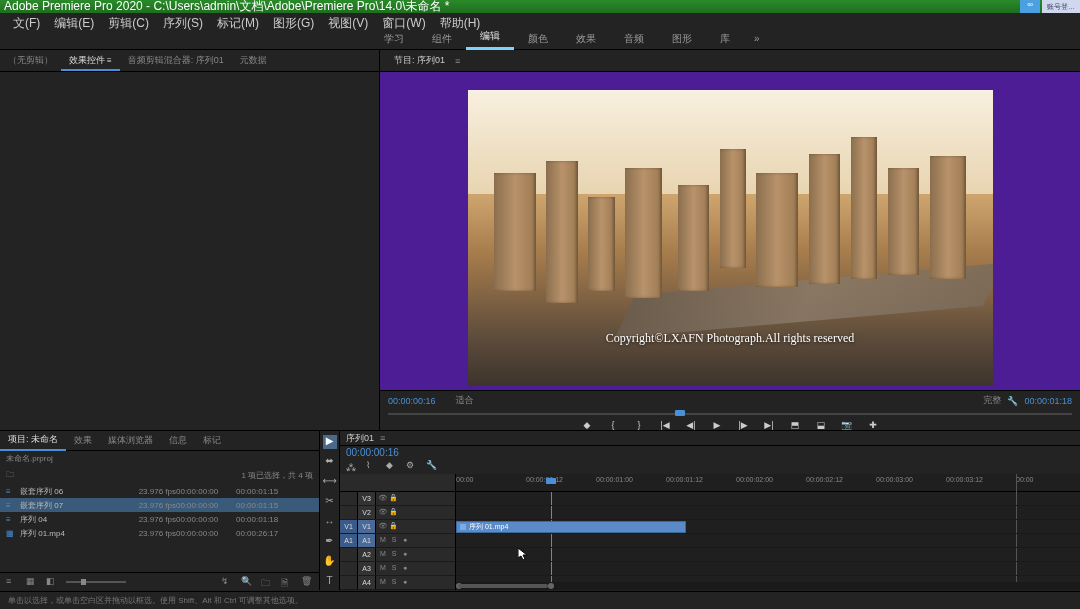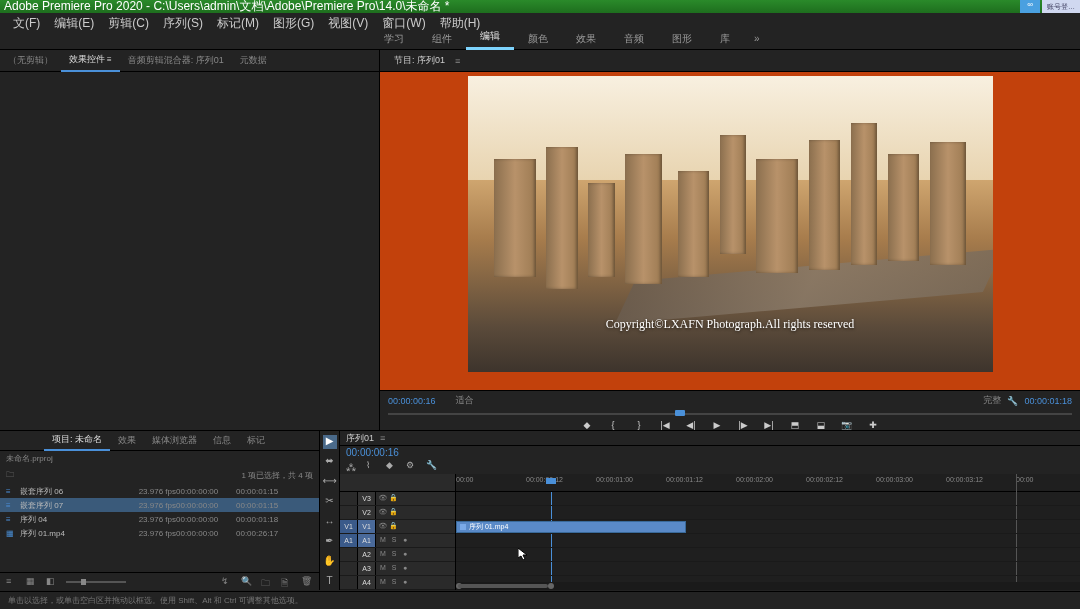--- a/index.html
+++ b/index.html
@@ -11,34 +11,34 @@
 
 .workspace-tabs { height: 22px; background: #232323; display: flex; align-items: center; padding-left: 370px; border-bottom: 1px solid #000; }
 .workspace-tabs .wt { color: #999; font-size: 10px; padding: 4px 14px; cursor: pointer; }
 .workspace-tabs .wt.active { color: #e0e0e0; border-bottom: 6px solid #7dd3fc; }
 .workspace-tabs .more { color: #999; padding: 4px 10px; }
 
 .main { display: flex; height: 380px; background: #1a1a1a; }
 
 .left-col { width: 380px; display: flex; flex-direction: column; border-right: 1px solid #000; }
 .source-panel { flex: 1; background: #232323; }
-.src-tabs { height: 22px; display: flex; border-bottom: 1px solid #000; font-size: 9px; align-items: center; }
+.src-tabs { height: 22px; display: flex; border-bottom: 1px solid #000; font-size: 9px; }
 .src-tabs .st { color: #888; padding: 4px 8px; cursor: pointer; white-space: nowrap; }
 .src-tabs .st.active { color: #ddd; border-bottom: 2px solid #4a90d9; }
 .src-tabs .x { margin-left: 2px; font-size: 8px; }
 .src-body { padding: 4px 6px; font-size: 9px; color: #888; position: relative; height: 340px; }
 .src-body .row1 { color: #aaa; display: flex; align-items: center; }
 .src-body .tri { display: inline-block; width: 0; height: 0; border-left: 4px solid transparent; border-right: 4px solid transparent; border-top: 4px solid #888; margin-left: 250px; }
 
 .right-col { flex: 1; display: flex; flex-direction: column; background: #232323; }
 .prog-tabs { height: 22px; display: flex; align-items: center; padding-left: 8px; font-size: 9px; border-bottom: 1px solid #000; }
 .prog-tabs .pt { color: #ccc; padding: 4px 6px; }
 .prog-tabs .bars { margin-left: 4px; color: #888; }
 
-.monitor { flex: 1; display: flex; align-items: flex-start; justify-content: center; background: #c2410c; padding: 4px; }
+.monitor { flex: 1; display: flex; align-items: flex-end; justify-content: center; background: #4c1d95; padding: 4px; }
 .video { width: 525px; height: 296px; background: linear-gradient(to bottom, #f5e6cc, #d9b078 30%, #a77c4c 55%, #5a4a3a 85%, #3d342c); position: relative; overflow: hidden; }
 .sky { position: absolute; top: 0; left: 0; right: 0; height: 35%; background: linear-gradient(#f8f0e0, #e8d4b0); }
 .city { position: absolute; top: 20%; left: 0; right: 0; bottom: 0; }
 .bld { position: absolute; background: linear-gradient(to right, #8b6f4e, #b8926a, #9c7a52); box-shadow: inset -2px 0 3px rgba(0,0,0,.3); }
 .river { position: absolute; top: 55%; left: 30%; width: 70%; height: 18%; background: linear-gradient(90deg, #6b5d4f, #8a7a68, #7a6b5a); transform: skew(-25deg, -5deg); opacity: .85; }
 .wm { position: absolute; bottom: 40px; left: 0; right: 0; text-align: center; color: #fff; font-size: 12px; font-family: Georgia, serif; text-shadow: 0 1px 3px rgba(0,0,0,.7); }
 
 .prog-ctrl { height: 40px; background: #232323; border-top: 1px solid #000; }
 .tc-row { display: flex; align-items: center; font-size: 9px; padding: 3px 8px; }
 .tc { color: #4a90d9; }
@@ -47,21 +47,21 @@
 .wrench { margin-left: 6px; color: #888; }
 .tc-end { margin-left: 6px; color: #4a90d9; }
 .scrub { height: 8px; position: relative; margin: 0 8px; }
 .scrub-track { position: absolute; top: 3px; left: 0; right: 0; height: 2px; background: #444; }
 .scrub-head { position: absolute; top: 0; left: 42%; width: 10px; height: 6px; background: #4a90d9; border-radius: 1px; }
 .transport { display: flex; justify-content: center; gap: 14px; padding-top: 2px; }
 .tbtn { width: 12px; height: 12px; color: #ccc; font-size: 9px; text-align: center; cursor: pointer; }
 
 .lower { display: flex; height: 160px; background: #1a1a1a; border-top: 1px solid #000; }
 .project { width: 320px; background: #232323; border-right: 1px solid #000; display: flex; flex-direction: column; }
-.prj-tabs { height: 20px; display: flex; font-size: 9px; border-bottom: 1px solid #000; align-items: center; padding-left: 44px; }
+.prj-tabs { height: 20px; display: flex; font-size: 9px; border-bottom: 1px solid #000; align-items: center; }
 .prj-tabs .pjt { color: #888; padding: 3px 8px; cursor: pointer; }
 .prj-tabs .pjt.active { color: #ddd; border-bottom: 2px solid #4a90d9; }
 .prj-row2 { font-size: 8px; color: #888; padding: 2px 6px; }
 .prj-row3 { display: flex; justify-content: flex-end; font-size: 8px; color: #888; padding: 2px 6px; align-items: center; }
 .prj-row3 .bin { margin-right: auto; }
 .prj-hdr { display: flex; font-size: 9px; color: #aaa; padding: 2px 6px; border-bottom: 1px solid #000; }
 .prj-hdr .c1 { width: 115px; }
 .prj-hdr .c2 { width: 55px; }
 .prj-hdr .c3 { width: 60px; }
 .prj-hdr .c4 { width: 60px; }

